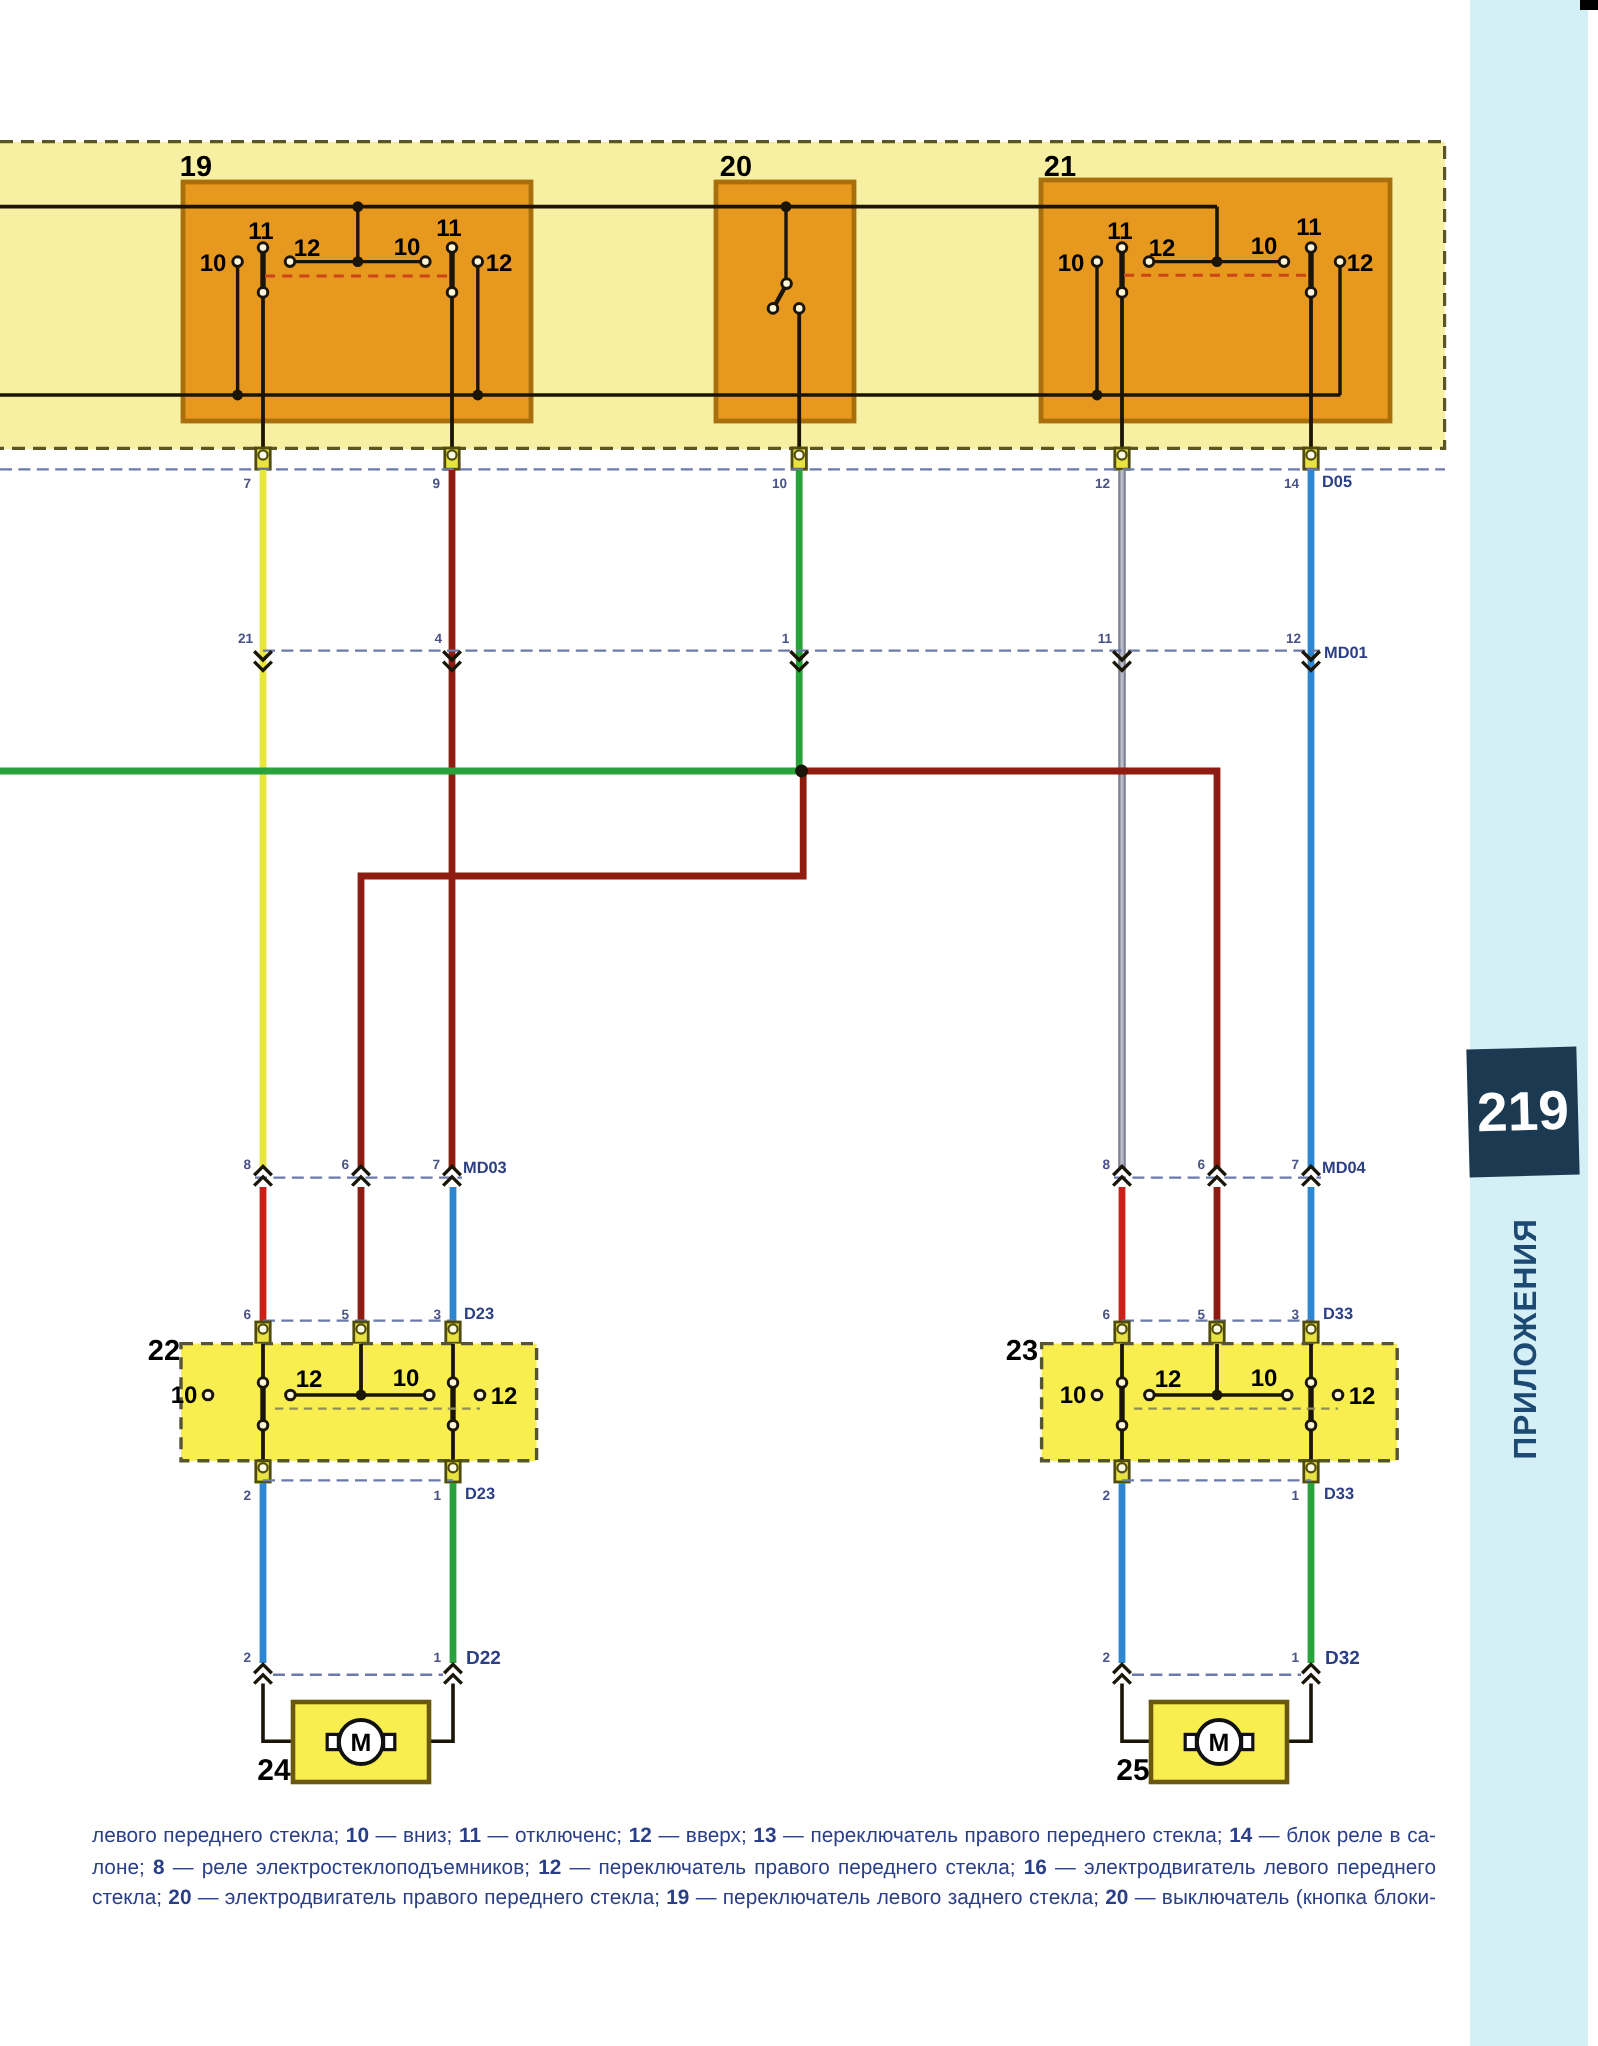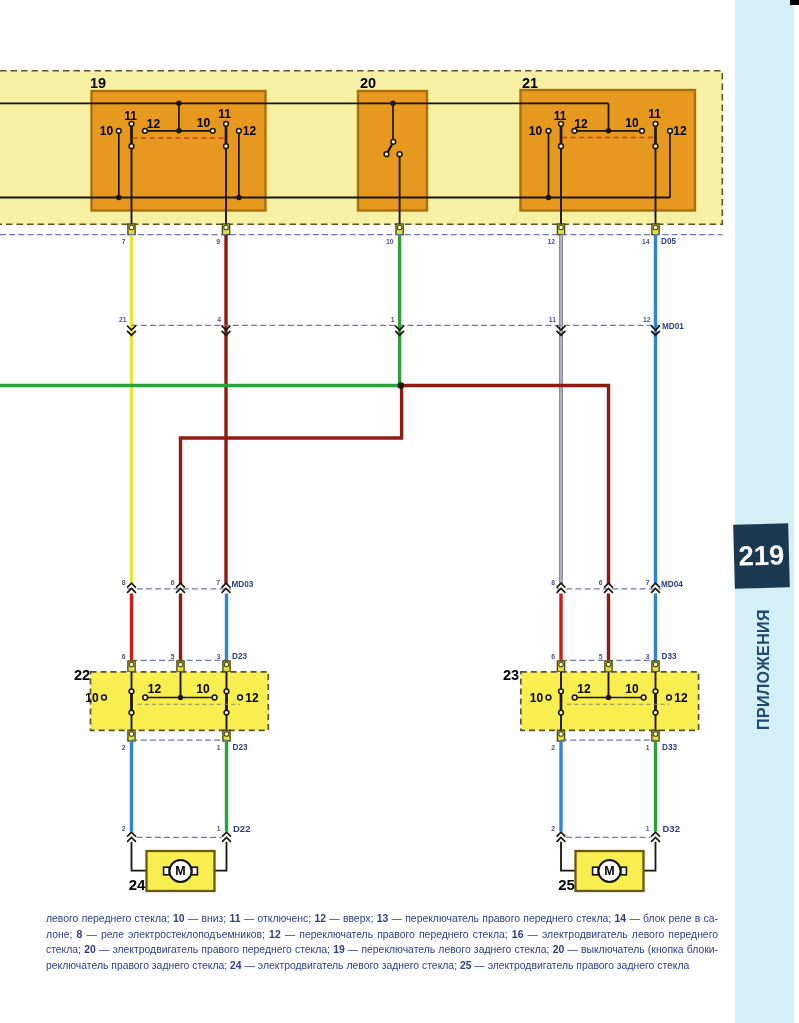--- a/index.html
+++ b/index.html
@@ -281,14 +281,13 @@
       <rect x="592.6" y="867.2" width="5.6" height="7.6" fill="#fff" stroke="#111" stroke-width="1.6"></rect>
       <rect x="620.8" y="867.2" width="5.6" height="7.6" fill="#fff" stroke="#111" stroke-width="1.6"></rect>
       <circle cx="609.5" cy="871" r="11" fill="#fff" stroke="#111" stroke-width="1.9"></circle>
       <text x="609.5" y="875.4" font-size="12.5" fill="#000" font-weight="700" text-anchor="middle" font-family="Liberation Sans, sans-serif">M</text>
       <text x="566.5" y="890" font-size="15" fill="#000" font-weight="700" text-anchor="middle" font-family="Liberation Sans, sans-serif">25</text>
 </svg>
 <div id="legend">
 <div class="ll">левого переднего стекла; <b>10</b> — вниз; <b>11</b> — отключенс; <b>12</b> — вверх; <b>13</b> — переключатель правого переднего стекла; <b>14</b> — блок реле в са-</div>
 <div class="ll">лоне; <b>8</b> — реле электростеклоподъемников; <b>12</b> — переключатель правого переднего стекла; <b>16</b> — электродвигатель левого переднего</div>
 <div class="ll">стекла; <b>20</b> — электродвигатель правого переднего стекла; <b>19</b> — переключатель левого заднего стекла; <b>20</b> — выключатель (кнопка блоки-</div>
-<div class="ll last">реключатель правого заднего стекла; <b>24</b> — электродвигатель левого заднего стекла; <b>25</b> — электродвигатель правого заднего стекла</div>
 </div>
 </div>
 </body></html>

